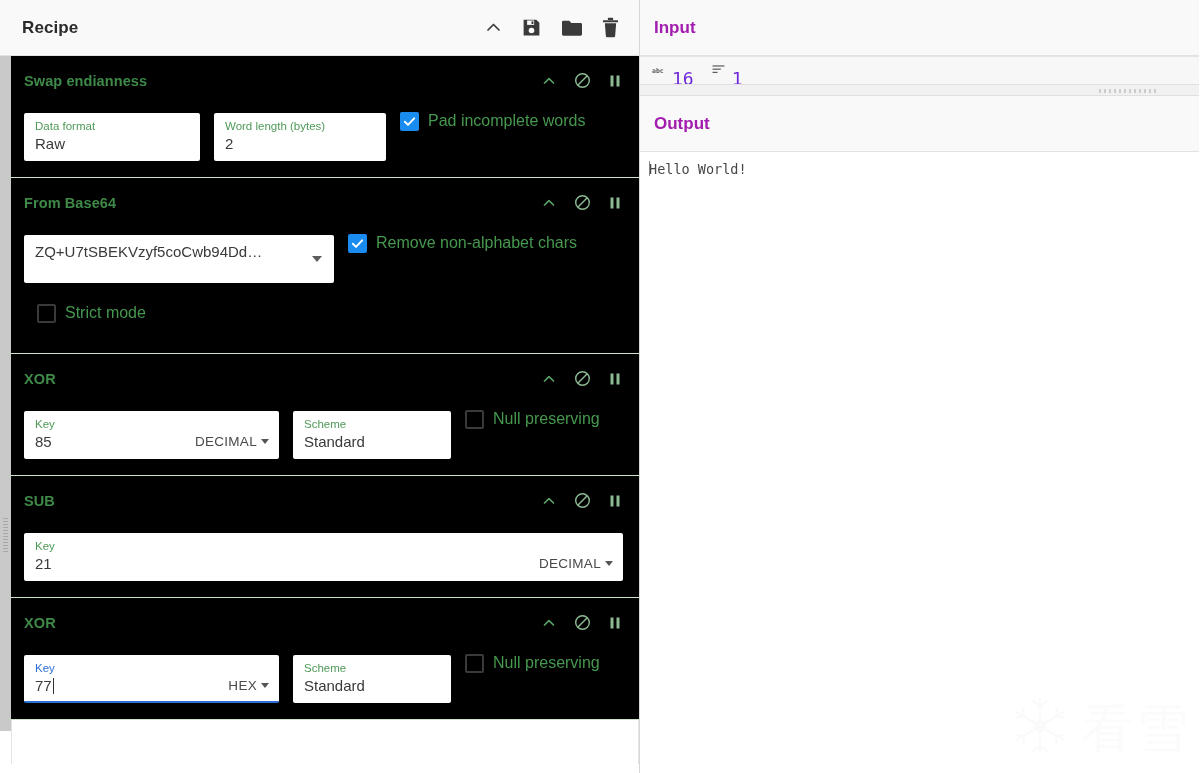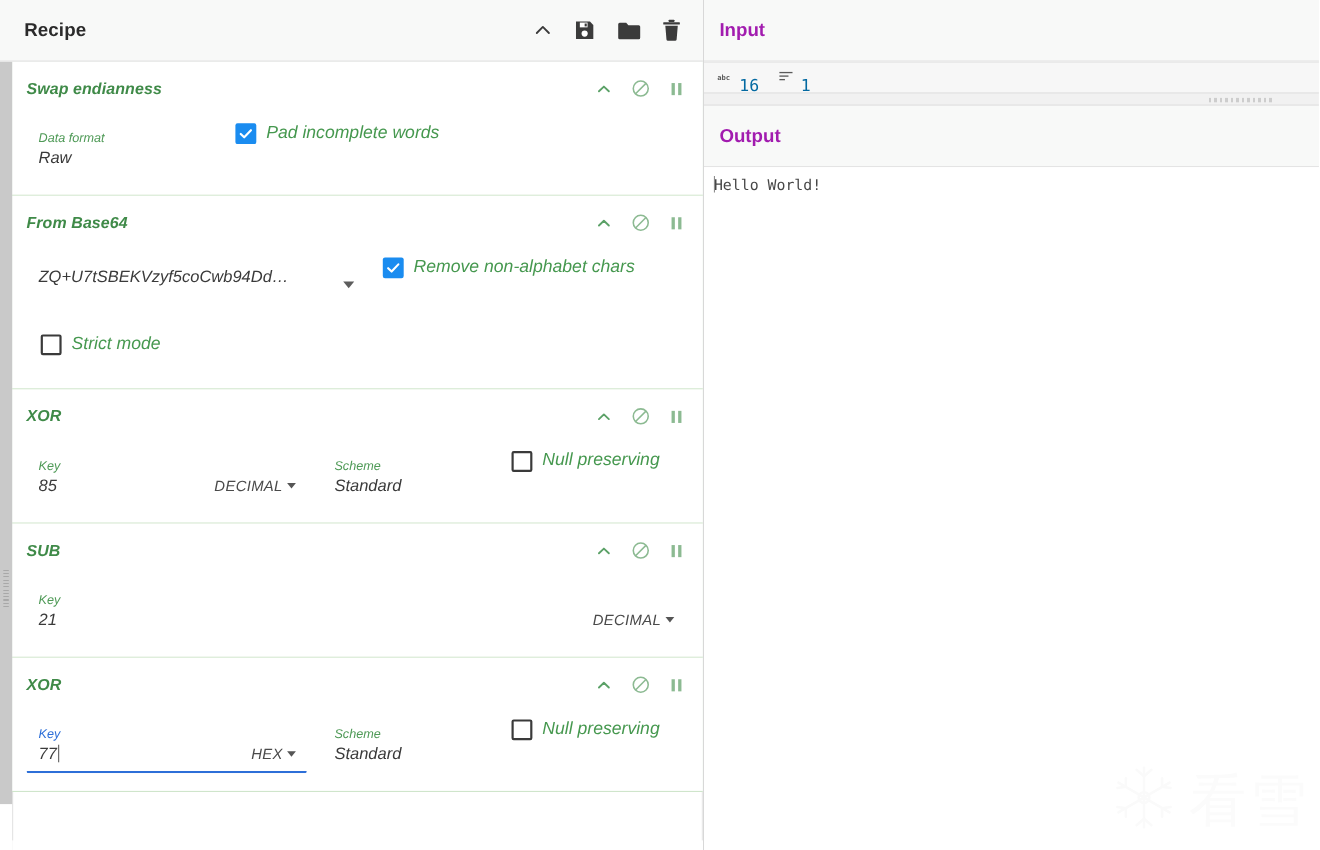--- a/index.html
+++ b/index.html
@@ -107,24 +107,23 @@
     padding-left: 11px;
     background: #ffffff;
   }
 
   .op-list {
     background: #d8edd4;
   }
 
   .operation {
     position: relative;
-    background: #ffffff;
+    background: #000000;
     border-bottom: 1px solid #cfe5cb;
     padding: 0 0 16px 0;
-    font-style: italic;
   }
   .operation.last { border-bottom: 1px solid #cfe5cb; }
 
   .op-header {
     display: flex;
     align-items: center;
     padding: 16px 18px 8px 13px;
   }
   .op-name {
     font-size: 14.5px;
@@ -327,21 +326,21 @@
     padding: 0 12px 0 12px;
     font-family: "DejaVu Sans Mono", "Liberation Mono", monospace;
     font-size: 12px;
     color: #555;
   }
   .status-group {
     display: flex;
     align-items: center;
     gap: 7px;
   }
-  .status-val { font-size: 15px; color: #0369a1; margin-top: 15px; }
+  .status-val { font-size: 18px; color: #6d28d9; margin-top: 15px; }
 
   .io-splitter {
     position: relative;
     height: 12px;
     min-height: 12px;
     background: #f1f1f1;
     border-top: 1px solid #e0e0e0;
     border-bottom: 1px solid #e0e0e0;
     cursor: row-resize;
   }
@@ -446,20 +445,24 @@
                     <rect x="1.5" y="1.5" width="3" height="11" fill="#8cba92"></rect>
                     <rect x="7.5" y="1.5" width="3" height="11" fill="#8cba92"></rect>
                   </svg>
               </span>
             </div>
           </div>
           <div class="op-body">
             <div class="field" style="width:176px;">
               <span class="field-label">Data format</span>
               <span class="field-value">Raw</span>
+            </div>
+            <div class="field" style="width:172px;">
+              <span class="field-label">Word length (bytes)</span>
+              <span class="field-value">2</span>
             </div>
             <div class="chk-wrap">
               <span class="chk on">
                 <svg width="13" height="13" viewBox="0 0 14 14" aria-hidden="true">
                     <path d="M2 7.3 L5.4 10.6 L12 3.6" fill="none" stroke="#ffffff" stroke-width="2.1" stroke-linecap="round" stroke-linejoin="round"></path>
                   </svg>
               </span>
               <span class="chk-label">Pad incomplete words</span>
             </div>
           </div>

